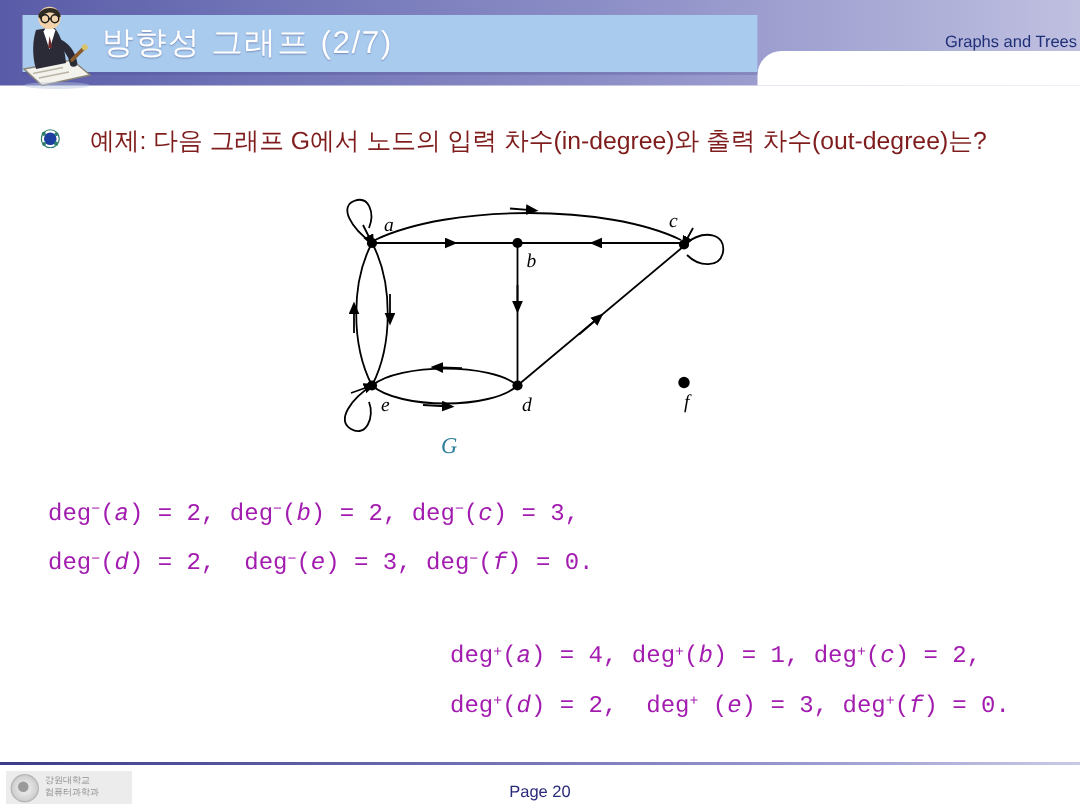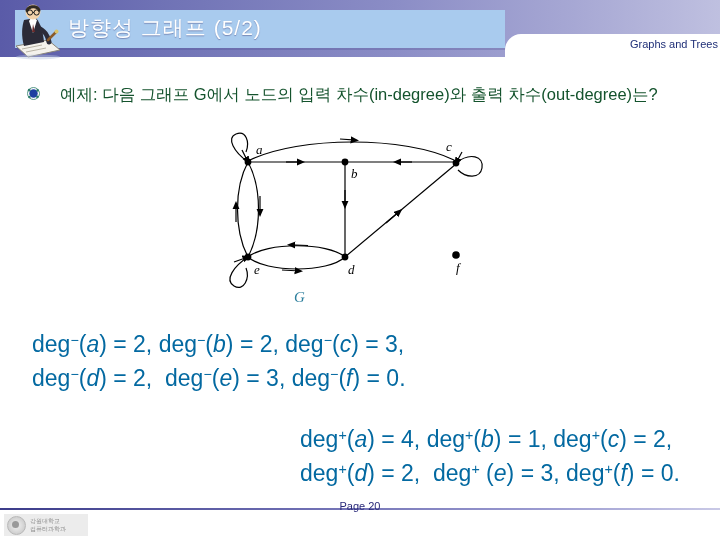--- a/index.html
+++ b/index.html
@@ -30,21 +30,21 @@
   }
   .header-white-panel {
     position: absolute;
     left: 505px; top: 34px;
     width: 215px; height: 23px;
     background: #ffffff;
     border-top-left-radius: 16px;
   }
   .header-subtitle {
     position: absolute;
-    left: 600px; top: 38px;
+    left: 600px; top: 22px;
     width: 118px;
     text-align: right;
     font-size: 11px;
     color: #1f2f77;
     font-family: "Liberation Sans", sans-serif;
     letter-spacing: 0px;
     white-space: nowrap;
   }
   .title-bar {
     position: absolute;
@@ -79,38 +79,38 @@
     position: absolute;
     left: 0px; top: 6px;
     width: 13px; height: 13px;
   }
   .bullet-text {
     position: absolute;
     left: 33px; top: 0px;
     width: 640px;
     font-size: 16.5px;
     line-height: 28px;
-    color: #14532d;
+    color: #7f1d1d;
     font-family: "Liberation Sans", sans-serif;
   }
 
   
   .figure {
     position: absolute;
     left: 190px; top: 126px;
     width: 320px; height: 185px;
   }
   .figure svg { display: block; }
 
   
   .formula {
     position: absolute;
-    font-family: Liberation Sans, sans-serif;
-    color: #0369a1;
-    font-size: 23px;
+    font-family: Liberation Mono, monospace;
+    color: #a21caf;
+    font-size: 16px;
     line-height: 30px;
     white-space: nowrap;
   }
   .formula-indeg {
     left: 32px; top: 325px;
   }
   .formula-outdeg {
     left: 300px; top: 420px;
   }
   .formula .var { font-style: italic; }
@@ -155,21 +155,21 @@
   .footer-logo-text {
     margin-left: 4px;
     font-size: 6px;
     line-height: 8px;
     color: #8e8e8e;
     font-family: "Liberation Sans", sans-serif;
     white-space: nowrap;
   }
   .footer-page {
     position: absolute;
-    left: 0; top: 500px;
+    left: 0; top: 522px;
     width: 720px;
     text-align: center;
     font-size: 11px;
     color: #2a2a7a;
     font-family: "Liberation Sans", sans-serif;
   }
   .footer-credit {
     position: absolute;
     right: 6px; top: 515px;
     text-align: right;
@@ -199,21 +199,21 @@
 <div id="slide">
 
   <div class="header-band"></div>
 
   <div class="header-white-panel"></div>
 
   <div class="header-subtitle">Graphs and Trees</div>
 
   <div class="title-bar"></div>
 
-  <div class="title-text">방향성 그래프 (5/2)</div>
+  <div class="title-text">방향성 그래프 (2/7)</div>
 
   <div class="header-icon">
     <svg width="62" height="58" viewBox="0 0 62 58" xmlns="http://www.w3.org/2000/svg">
 
       <path d="M8 44 L40 38 L52 48 L20 55 Z" fill="#f4f2ec" stroke="#8a8578" stroke-width="1"></path>
       <path d="M14 47 L34 43" stroke="#b9b4a6" stroke-width="1"></path>
       <path d="M18 50 L38 46" stroke="#b9b4a6" stroke-width="1"></path>
 
       <path d="M16 18 C14 24 13 34 16 44 L36 40 C35 30 33 22 28 16 Z" fill="#2b2b38"></path>
       <path d="M21 19 L25 31 L29 18 L26 16 L23 16 Z" fill="#ffffff"></path>

